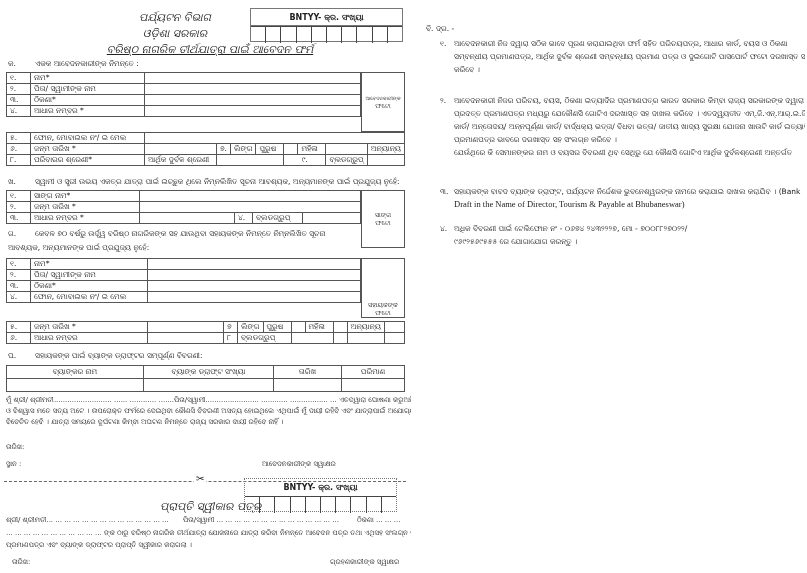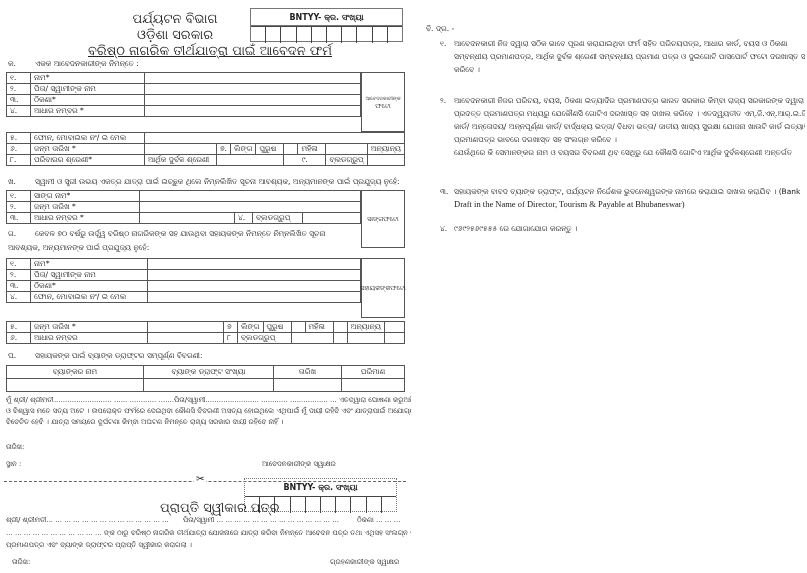--- a/index.html
+++ b/index.html
@@ -2,21 +2,21 @@
 <html><head>
 <meta charset="utf-8">
 <style>
   * { box-sizing: border-box; margin: 0; padding: 0; }
   html, body { width: 807px; height: 573px; background: #ffffff; overflow: hidden; }
   body { font-family: "DejaVu Sans", sans-serif; color: #222; font-size: 8px; position: relative; }
   .page-left { position: absolute; left: 0; top: 0; width: 410px; height: 573px; }
   .page-right { position: absolute; left: 410px; top: 0; width: 397px; height: 573px; }
   .abs { position: absolute; }
   .center { text-align: center; }
-  .title { font-size: 13px; }
+  .title { font-size: 11px; font-style: italic; }
   .underline { text-decoration: underline; }
   table { border-collapse: collapse; }
   td { border: 1px solid #555; font-size: 7.5px; height: 11px; padding: 0 3px; vertical-align: middle; white-space: nowrap; }
   .regbox { border: 1px solid #777; }
   .reghead { font-size: 8px; font-weight: bold; text-align: center; height: 17px; line-height: 17px; border-bottom: 1px solid #777; }
   .reghead.dotted { border-bottom: none; }
   .regcells { display: flex; height: 17px; }
   .regcells span { flex: 1; border-right: 1px solid #444; border-top: 1px solid #444; }
   .regcells span:last-child { border-right: none; }
   .photo { border: 1px solid #555; font-size: 6.5px; display: flex; align-items: center; justify-content: center; text-align: center; }
@@ -132,21 +132,21 @@
     <tr>
       <td>୩.</td>
       <td>ଆଧାର ନମ୍ବର *</td>
       <td style="width:95px;"></td>
       <td style="width:18px;">୪.</td>
       <td style="width:50px;">ବ୍ଲଡଗ୍ରୁପ୍</td>
       <td></td>
     </tr>
   </tbody>
     </table>
-  <div class="abs photo" style="left:361px; top:190px; width:44px; height:58px; flex-direction:row;">
+  <div class="abs photo" style="left:361px; top:190px; width:44px; height:58px; flex-direction:column;">
     <span>ସାଙ୍ଗ</span>
     <span>ଫଟୋ</span>
   </div>
 
   <div class="abs section-head" style="left:8px; top:229px;">ଗ.</div>
   <div class="abs section-head" style="left:35px; top:229px;">କେବଳ ୭୦ ବର୍ଷରୁ ଉର୍ଦ୍ଧ୍ୱ ବରିଷ୍ଠ ନାଗରିକଙ୍କ ସହ ଯାଉଥିବା ସହାୟକଙ୍କ ନିମନ୍ତେ ନିମ୍ନଲିଖିତ ସୂଚନା</div>
   <div class="abs section-head" style="left:8px; top:243px;">ଆବଶ୍ୟକ, ଅନ୍ୟମାନଙ୍କ ପାଇଁ ପ୍ରଯୁଜ୍ୟ ନୁହେଁ:</div>
 
   <table class="abs" style="left:6px; top:258px; width:355px;">
     <tbody>
@@ -165,21 +165,21 @@
       <td>ଠିକଣା*</td>
       <td></td>
     </tr>
     <tr>
       <td>୪.</td>
       <td>ଫୋନ, ମୋବାଇଲ ନଂ/ ଇ ମେଲ</td>
       <td></td>
     </tr>
   </tbody>
     </table>
-  <div class="abs photo" style="left:361px; top:258px; width:44px; height:60px; flex-direction:row;">
+  <div class="abs photo" style="left:361px; top:258px; width:44px; height:60px; flex-direction:column;justify-content:flex-end;">
     <span>ସହାୟକଙ୍କ</span>
     <span>ଫଟୋ</span>
   </div>
 
   <table class="abs" style="left:6px; top:321px; width:399px;">
     <tbody>
         <tr>
       <td style="width:24px;">୫.</td>
       <td style="width:117px;">ଜନ୍ମ ତାରିଖ *</td>
       <td style="width:76px;"></td>
@@ -291,16 +291,17 @@
     <span class="abs" style="left:0; top:0;">୩.</span>
     <div style="margin-left:14px;">
       <div style="white-space:nowrap; overflow:hidden;">ସହାୟକଙ୍କ ବାବଦ ବ୍ୟାଙ୍କ ଡ୍ରାଫ୍ଟ, ପର୍ଯ୍ୟଟନ ନିର୍ଦ୍ଦେଶକ ଭୁବନେଶ୍ୱରଙ୍କ ନାମରେ କରାଯାଇ ଦାଖଲ କରାଯିବ । (Bank</div>
       <div style="font-family:'Liberation Serif', serif; font-size:8.5px;">Draft in the Name of  Director, Tourism &amp; Payable at Bhubaneswar)</div>
     </div>
   </div>
 
   <div class="abs note" style="left:30px; top:222px; width:365px;">
     <span class="abs" style="left:0; top:0;">୪.</span>
     <div style="margin-left:14px;">
+      <div>ଅଧିକ ବିବରଣୀ ପାଇଁ ଟେଲିଫୋନ ନଂ - ୦୬୭୪ ୨୪୩୨୨୨୭, ମୋ - ୭୦୦୮୮୨୭୦୨୨/</div>
       <div>୯୬୯୨୫୬୯୫୫୫ ରେ ଯୋଗାଯୋଗ କରନ୍ତୁ ।</div>
     </div>
   </div>
 </div>
 
 </body></html>

